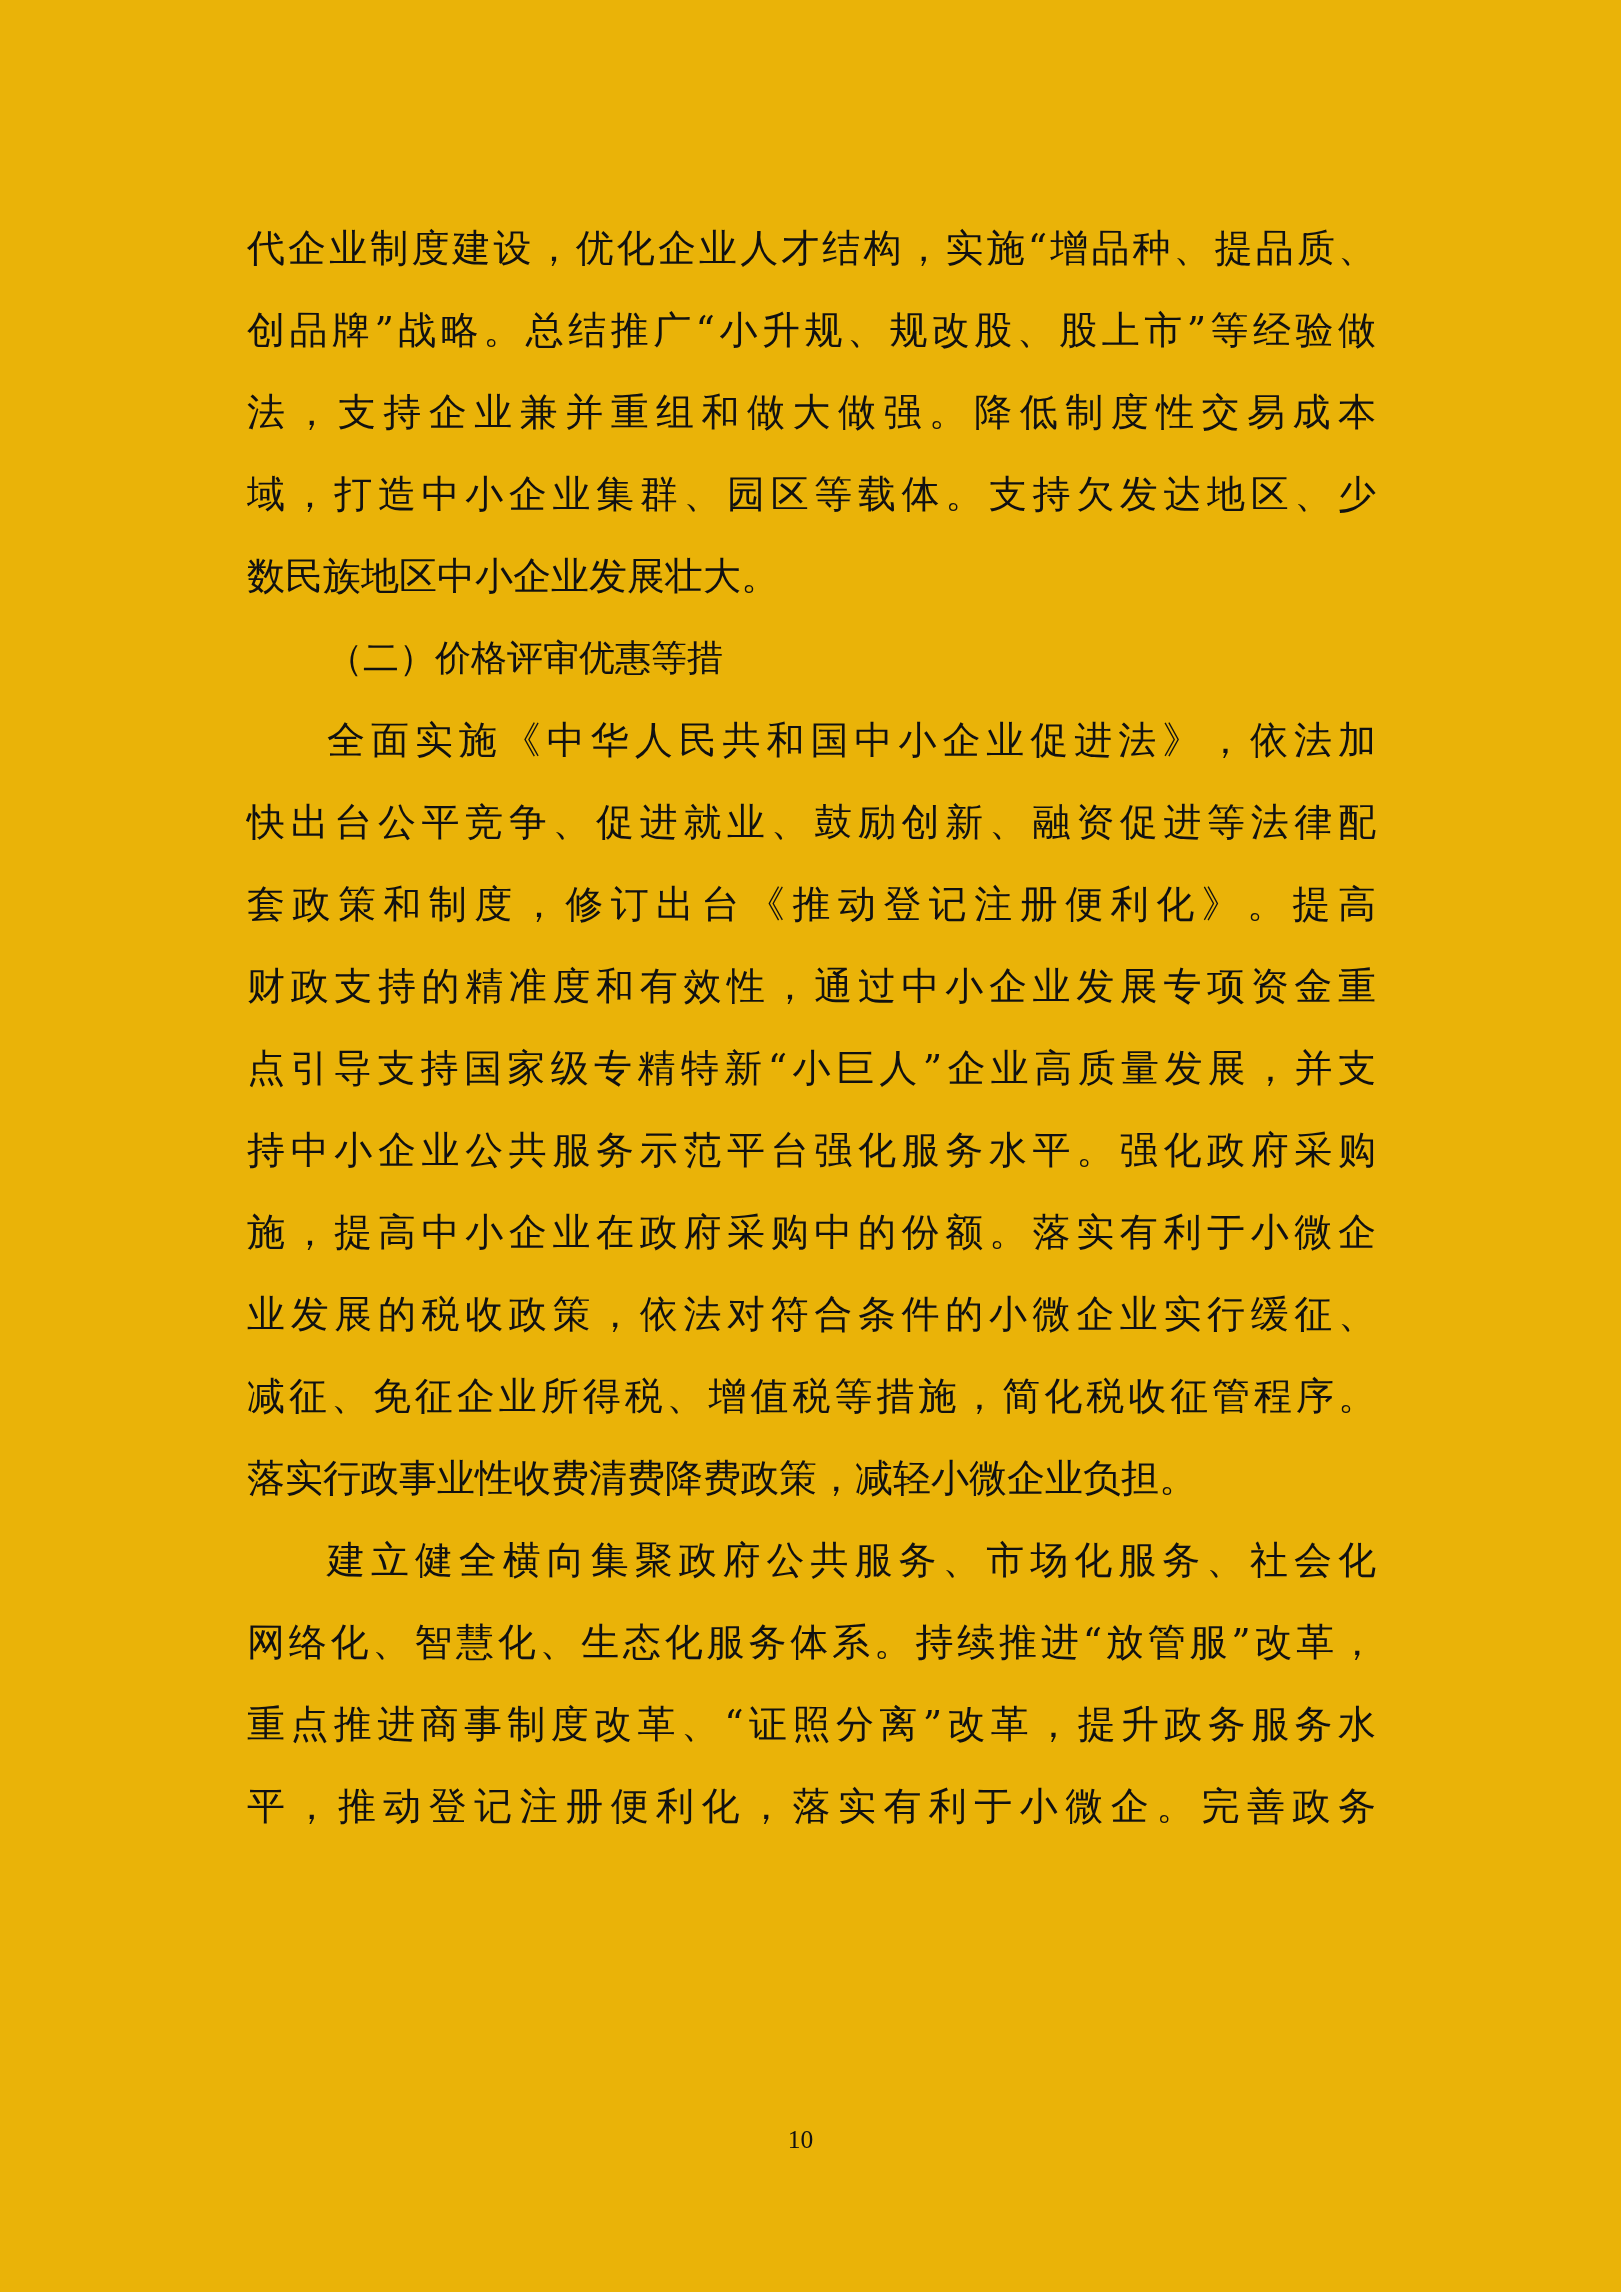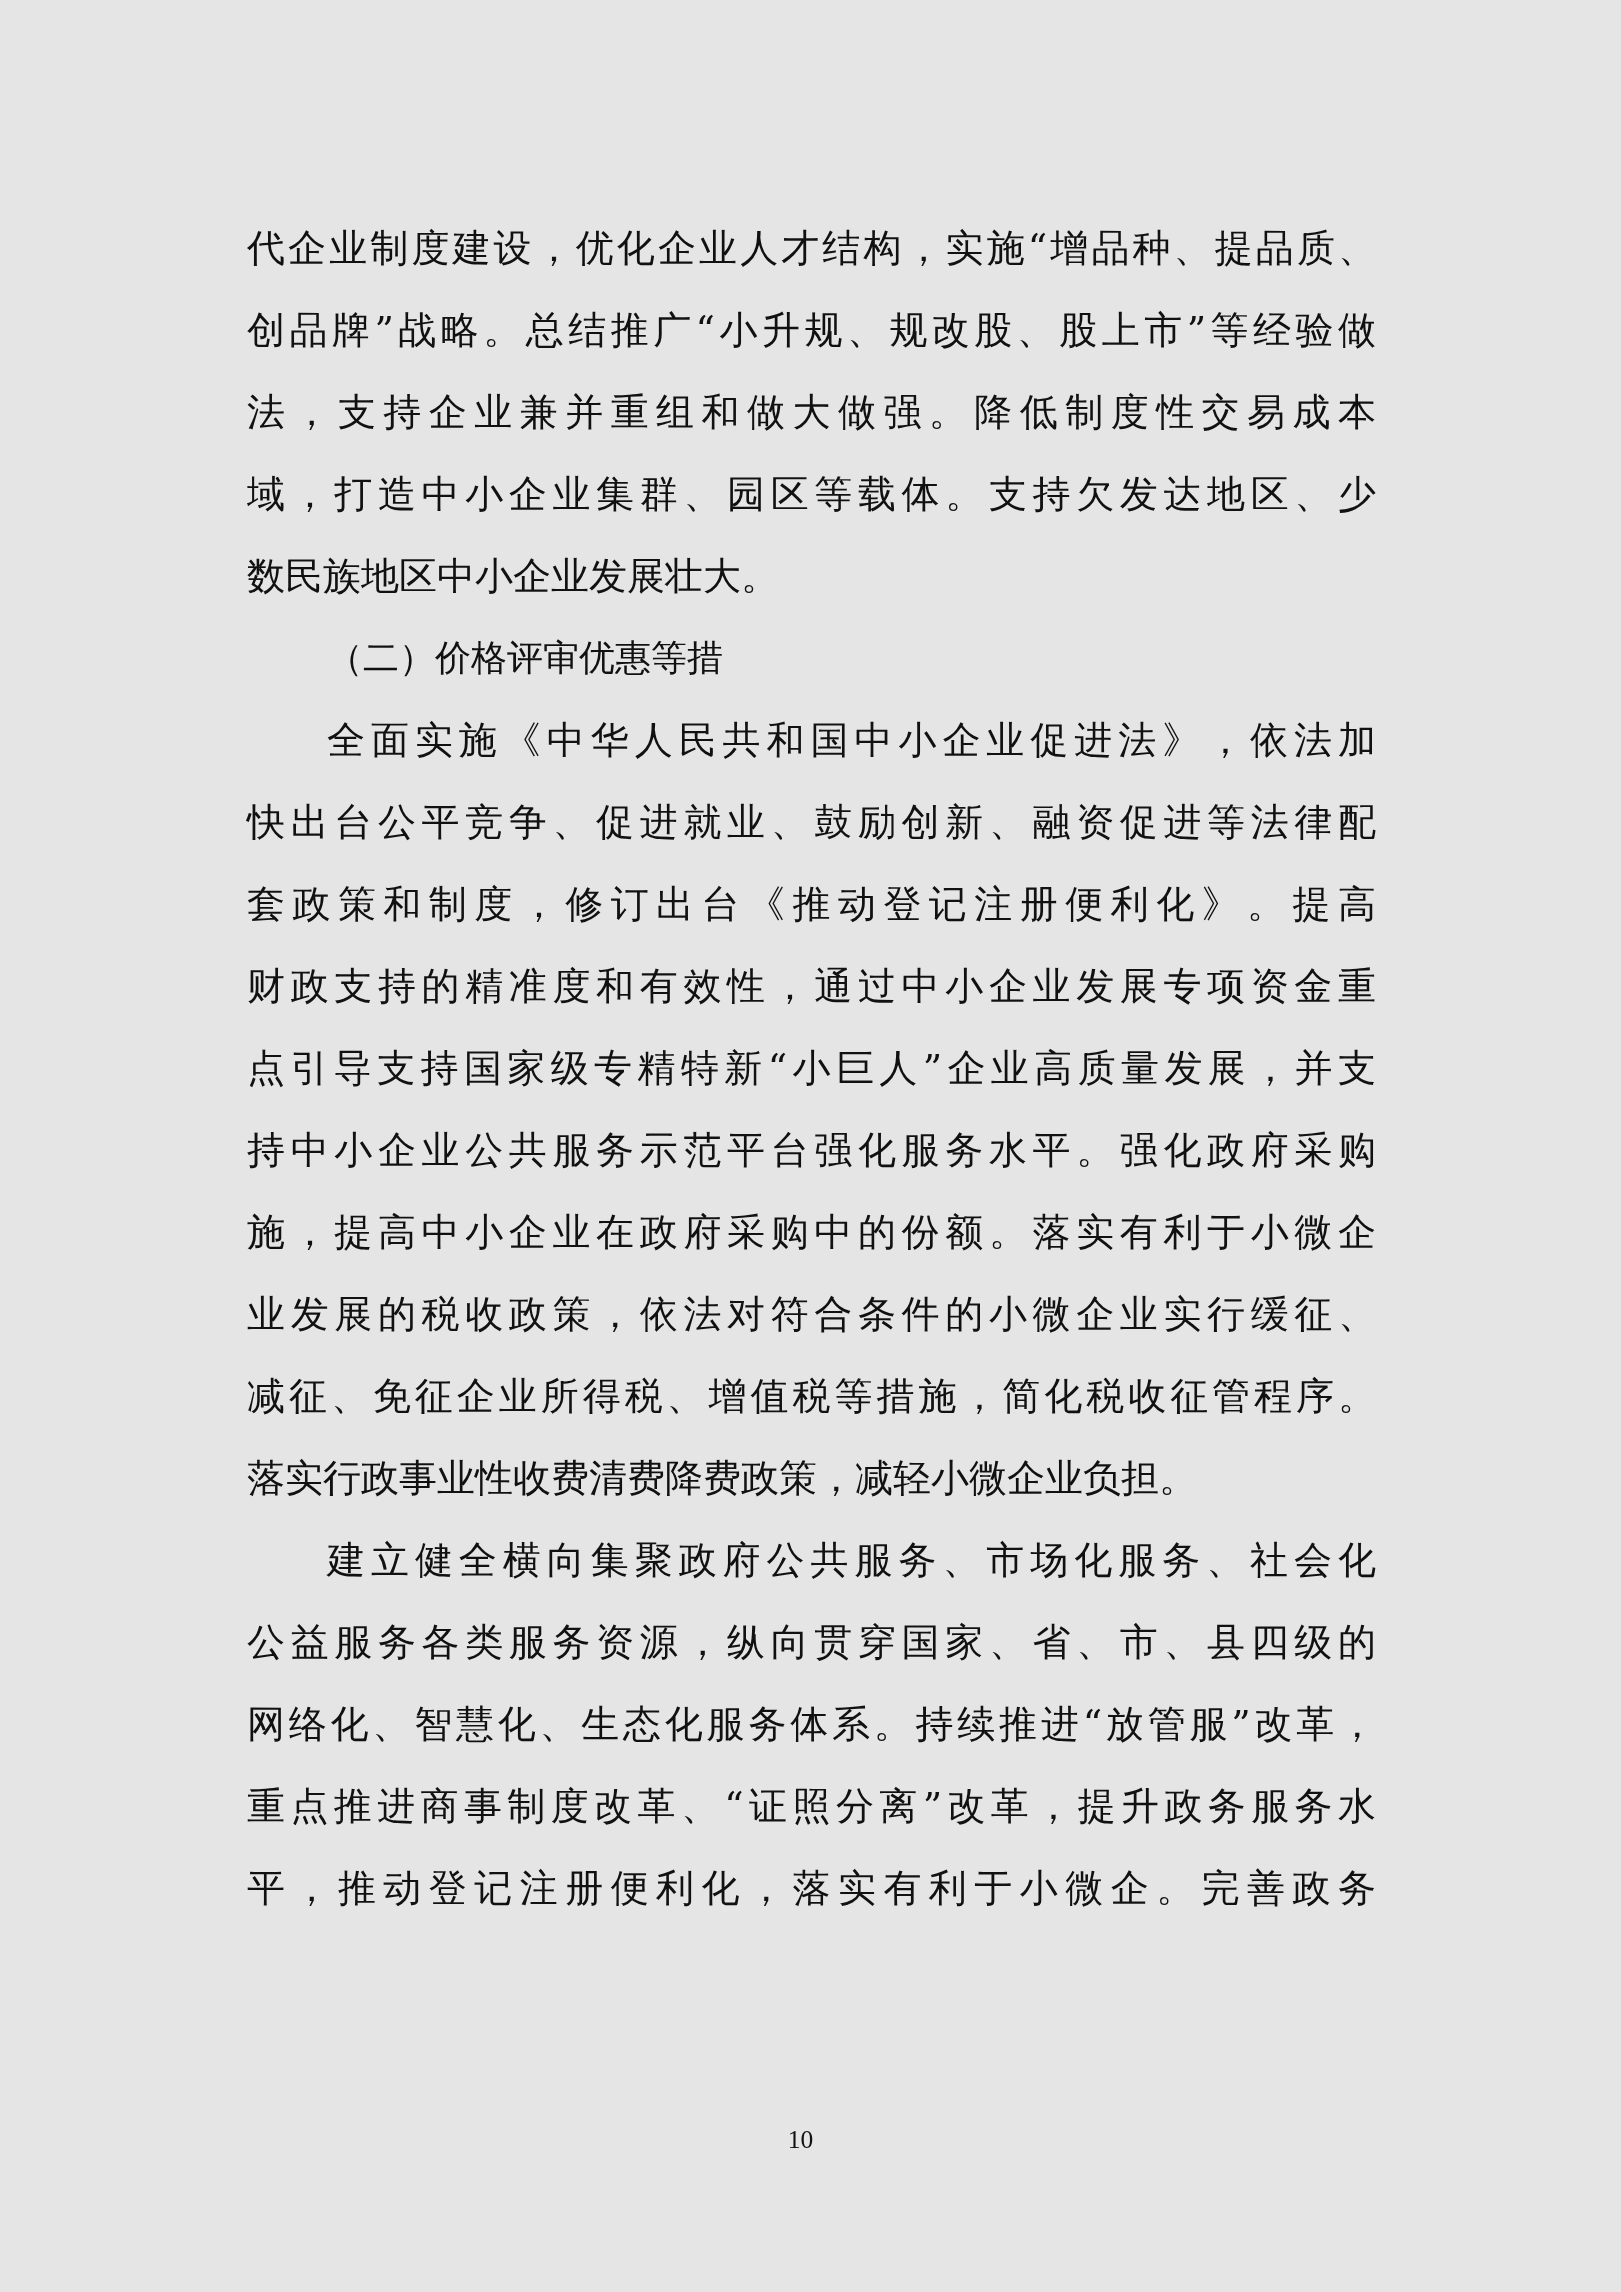--- a/index.html
+++ b/index.html
@@ -1,18 +1,18 @@
 <!DOCTYPE html>
 <html><head>
 <meta charset="utf-8">
 <style>
   html, body { margin: 0; padding: 0; background: #ffffff; }
   body { width: 1621px; height: 2293px; position: relative; overflow: hidden; }
   .page {
-    position: absolute; left: 0; top: 0; width: 1621px; height: 2293px; background: #e5e5e5;
+    position: absolute; left: 0; top: 0; width: 1621px; height: 2293px; background: #eab308;
   }
   .content {
     position: absolute;
     left: 247px;
     top: 207px;
     width: 1129px;
   }
   .line {
     height: 82px;
     line-height: 82px;
@@ -52,20 +52,19 @@
     <div class="line">快出台公平竞争、促进就业、鼓励创新、融资促进等法律配</div>
     <div class="line">套政策和制度，修订出台《推动登记注册便利化》。提高</div>
     <div class="line">财政支持的精准度和有效性，通过中小企业发展专项资金重</div>
     <div class="line">点引导支持国家级专精特新“小巨人”企业高质量发展，并支</div>
     <div class="line">持中小企业公共服务示范平台强化服务水平。强化政府采购</div>
     <div class="line">施，提高中小企业在政府采购中的份额。落实有利于小微企</div>
     <div class="line">业发展的税收政策，依法对符合条件的小微企业实行缓征、</div>
     <div class="line">减征、免征企业所得税、增值税等措施，简化税收征管程序。</div>
     <div class="line last">落实行政事业性收费清费降费政策，减轻小微企业负担。</div>
     <div class="line indent">建立健全横向集聚政府公共服务、市场化服务、社会化</div>
-    <div class="line">公益服务各类服务资源，纵向贯穿国家、省、市、县四级的</div>
     <div class="line">网络化、智慧化、生态化服务体系。持续推进“放管服”改革，</div>
     <div class="line">重点推进商事制度改革、“证照分离”改革，提升政务服务水</div>
     <div class="line">平，推动登记注册便利化，落实有利于小微企。完善政务</div>
   </div>
   <div class="page-number">10</div>
 </div>
 
 
 </body></html>

